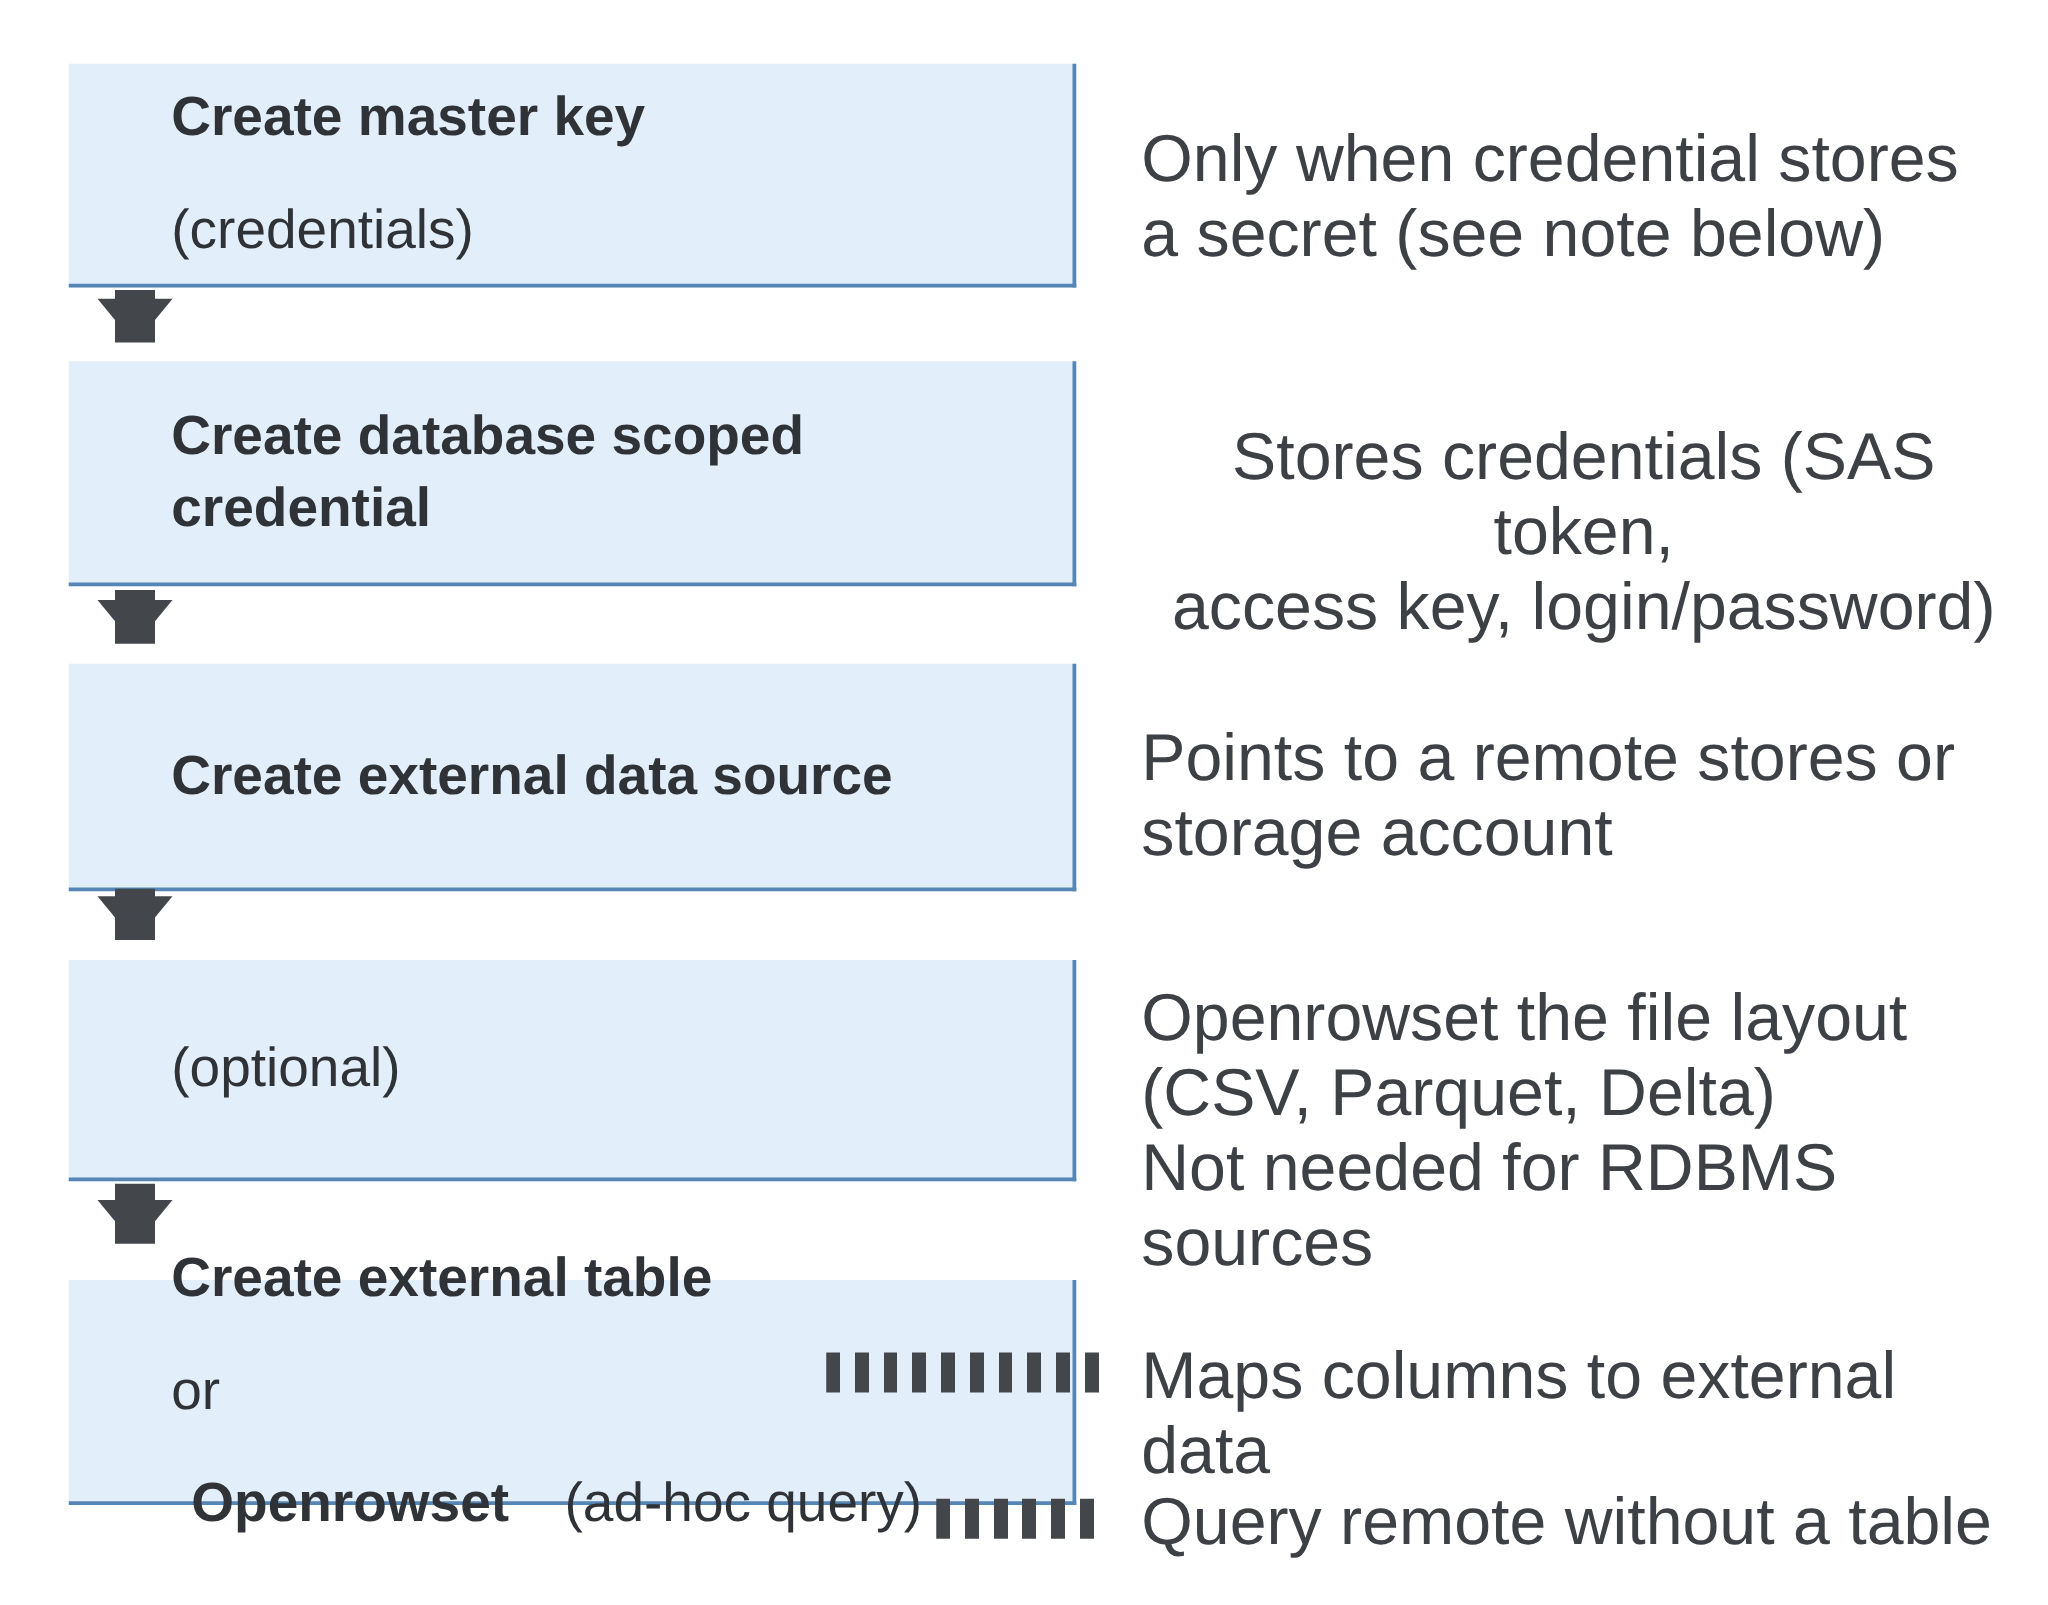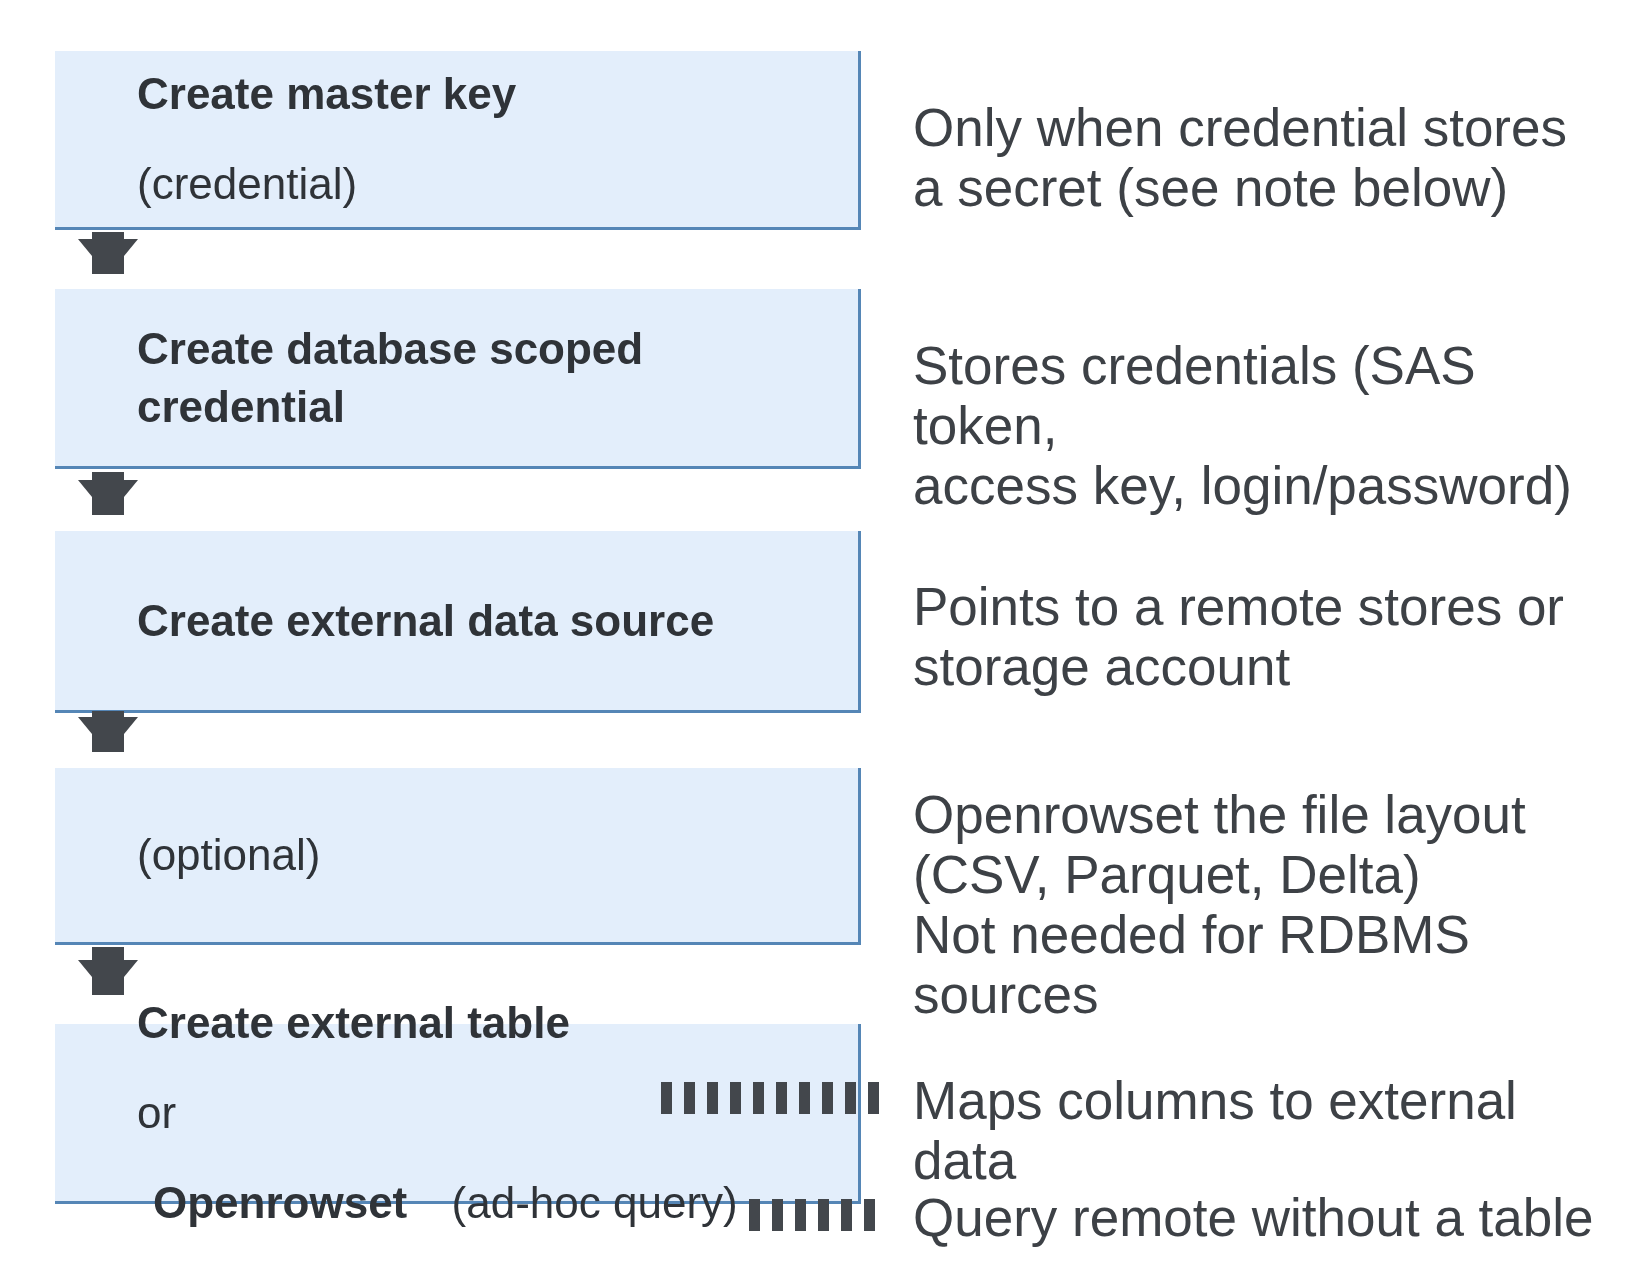--- a/index.html
+++ b/index.html
@@ -60,21 +60,21 @@
     border-top:17px solid var(--arrow);
   }
 
   
   .ann{
     position:absolute;left:881px;width:740px;
     font-size:53px;line-height:60px;color:var(--annotation);
     white-space:pre-line;
   }
   .ann1{top:66px;}
-  .ann2{top:304px;}
+  .ann2{top:304px;text-align:center;}
   .ann3{top:545px;}
   .ann4{top:753px;}
   .ann5{top:1039px;}
   .ann6{top:1156px;}
 
   
   .dash{
     position:absolute;height:4px;
     background:repeating-linear-gradient(90deg,var(--arrow) 0 11px,transparent 11px 23px);
   }
@@ -82,21 +82,21 @@
   .d2{left:733px;top:1183px;width:138px;}
 </style>
 </head>
 <body>
 
 <div class="stage">
 
   <div class="box b1">
     <div class="box-text">
       <span class="t bold">Create master key</span>
-      <span class="t">(credential)</span>
+      <span class="t">(credentials)</span>
     </div>
   </div>
   <div class="arrow a1">
     <span class="shaft"></span>
     <span class="head"></span>
   </div>
 
   <div class="box b2">
     <div class="box-text">
       <span class="t bold">Create database scoped

